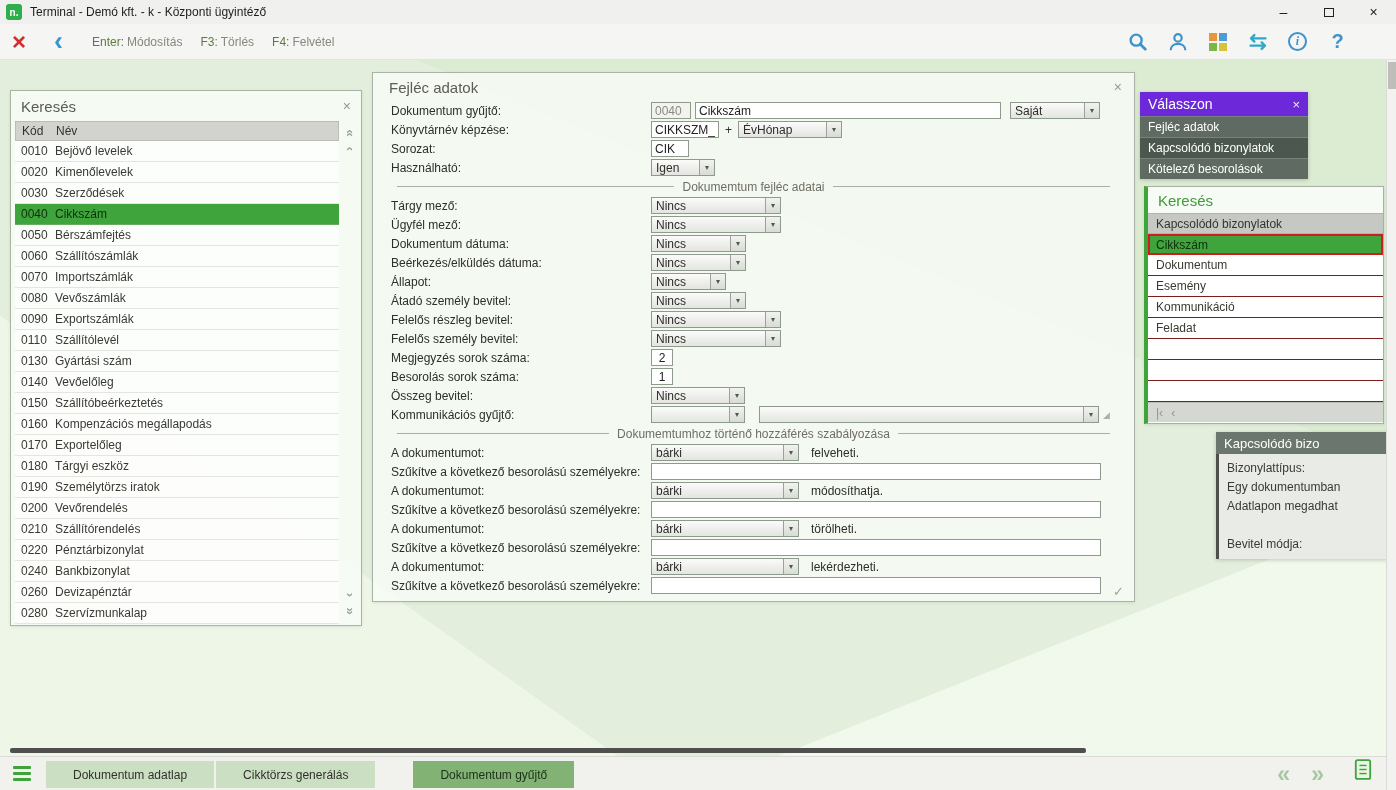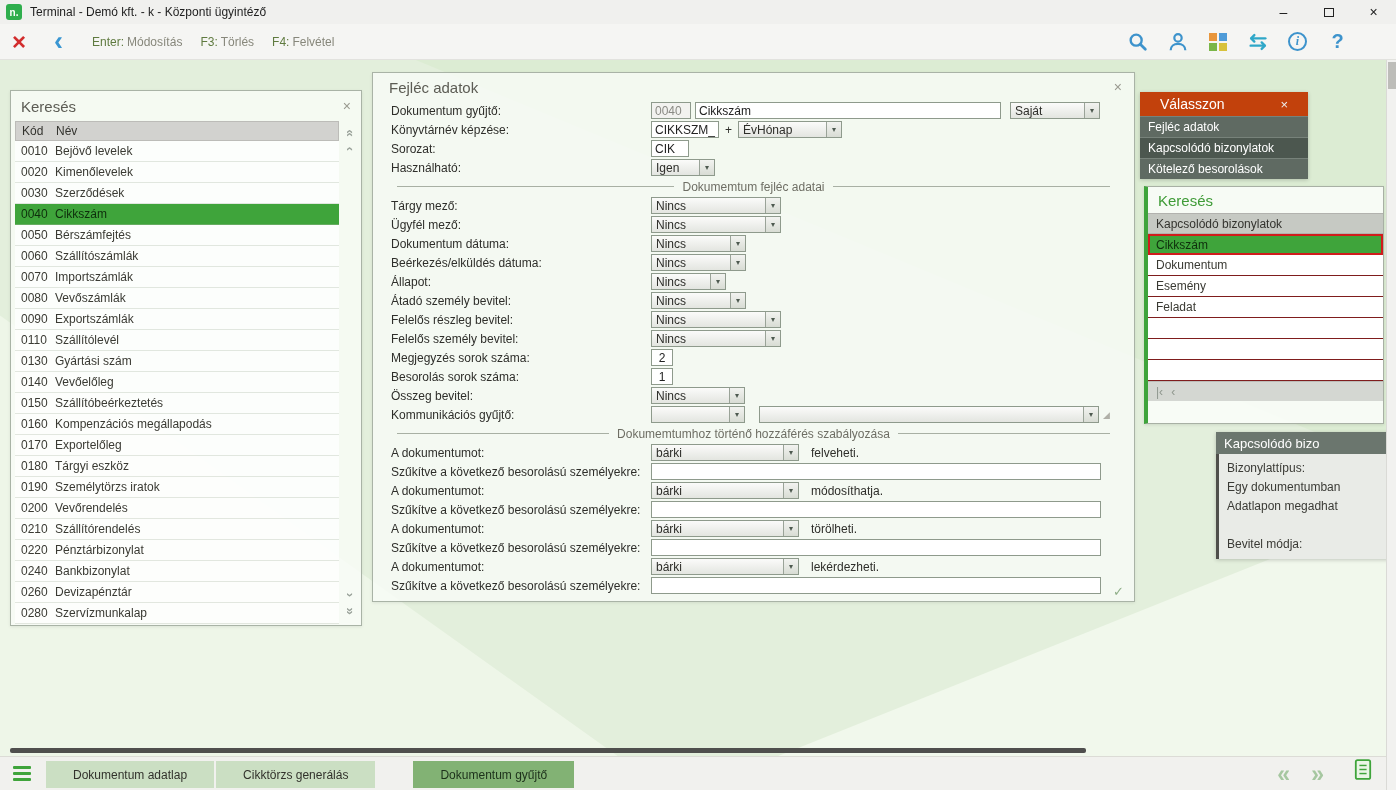--- a/index.html
+++ b/index.html
@@ -68,21 +68,21 @@
   .right-dd { margin-left:auto; margin-right:34px; }
   .plus { font-size:12px; color:#2e2e2a; margin:0 6px; }
   .action-text { font-size:12px; color:#2e2e2a; margin-left:12px; }
   .section-div { display:flex; align-items:center; height:19px; margin:0 16px; color:#6e6e64; font-size:12px; }
   .section-div::before, .section-div::after { content:""; flex:1; border-top:1px solid #a8b0a4; margin:0 8px; }
   .grip { font-size:9px; color:#b0b0a8; margin-left:4px; }
   .form-check { position:absolute; right:10px; bottom:2px; color:#8fae88; font-size:13px; }
 
   
   .chooser { position:absolute; left:1140px; top:32px; width:168px; box-shadow:0 1px 4px rgba(0,0,0,0.2); }
-  .chooser-header { height:24px; background:#c2410c; color:#fff; display:flex; align-items:center; padding:0 20px; font-size:14px; }
+  .chooser-header { height:24px; background:#6d28d9; color:#fff; display:flex; align-items:center; padding:0 8px; font-size:14px; }
   .chooser-close { margin-left:auto; font-size:13px; color:#eee; }
   .chooser-item { height:21px; background:#5f6a62; color:#fff; font-size:12px; display:flex; align-items:center; padding-left:8px; border-top:1px solid #77827a; }
   .chooser-item.selected { background:#4c574f; }
 
   
   .rsearch { position:absolute; left:1144px; top:126px; width:240px; height:238px; background:rgba(250,253,248,0.9); border:1px solid #a8b0a4; border-left:4px solid #3fa43b; box-shadow:0 1px 3px rgba(0,0,0,0.1); }
   .rs-title { height:26px; display:flex; align-items:center; padding-left:10px; font-size:15px; color:#3f9b37; }
   .rs-header { height:21px; background:#c6c9c3; border-top:1px solid #b2b2ae; border-bottom:1px solid #b2b2ae; display:flex; align-items:center; padding-left:8px; font-size:12px; color:#33332e; }
   .rs-row { height:21px; background:rgba(255,255,255,0.92); border-bottom:1px solid #7f1d1d; display:flex; align-items:center; padding-left:8px; font-size:12px; color:#3a3a33; }
   .rs-row.selected { background:#3fa43b; color:#0f2f0d; border:2px solid #d01c1c; padding-left:6px; }
@@ -556,20 +556,23 @@
           </div>
 
           <div class="rs-row mark-sel">
             <span>Dokumentum</span>
           </div>
 
           <div class="rs-row mark-sel">
             <span>Esemény</span>
           </div>
 
+          <div class="rs-row mark-sel">
+            <span>Kommunikáció</span>
+          </div>
 
           <div class="rs-row mark-sel">
             <span>Feladat</span>
           </div>
 
           <div class="rs-row mark-sel">
             <span></span>
           </div>
 
           <div class="rs-row mark-sel">

